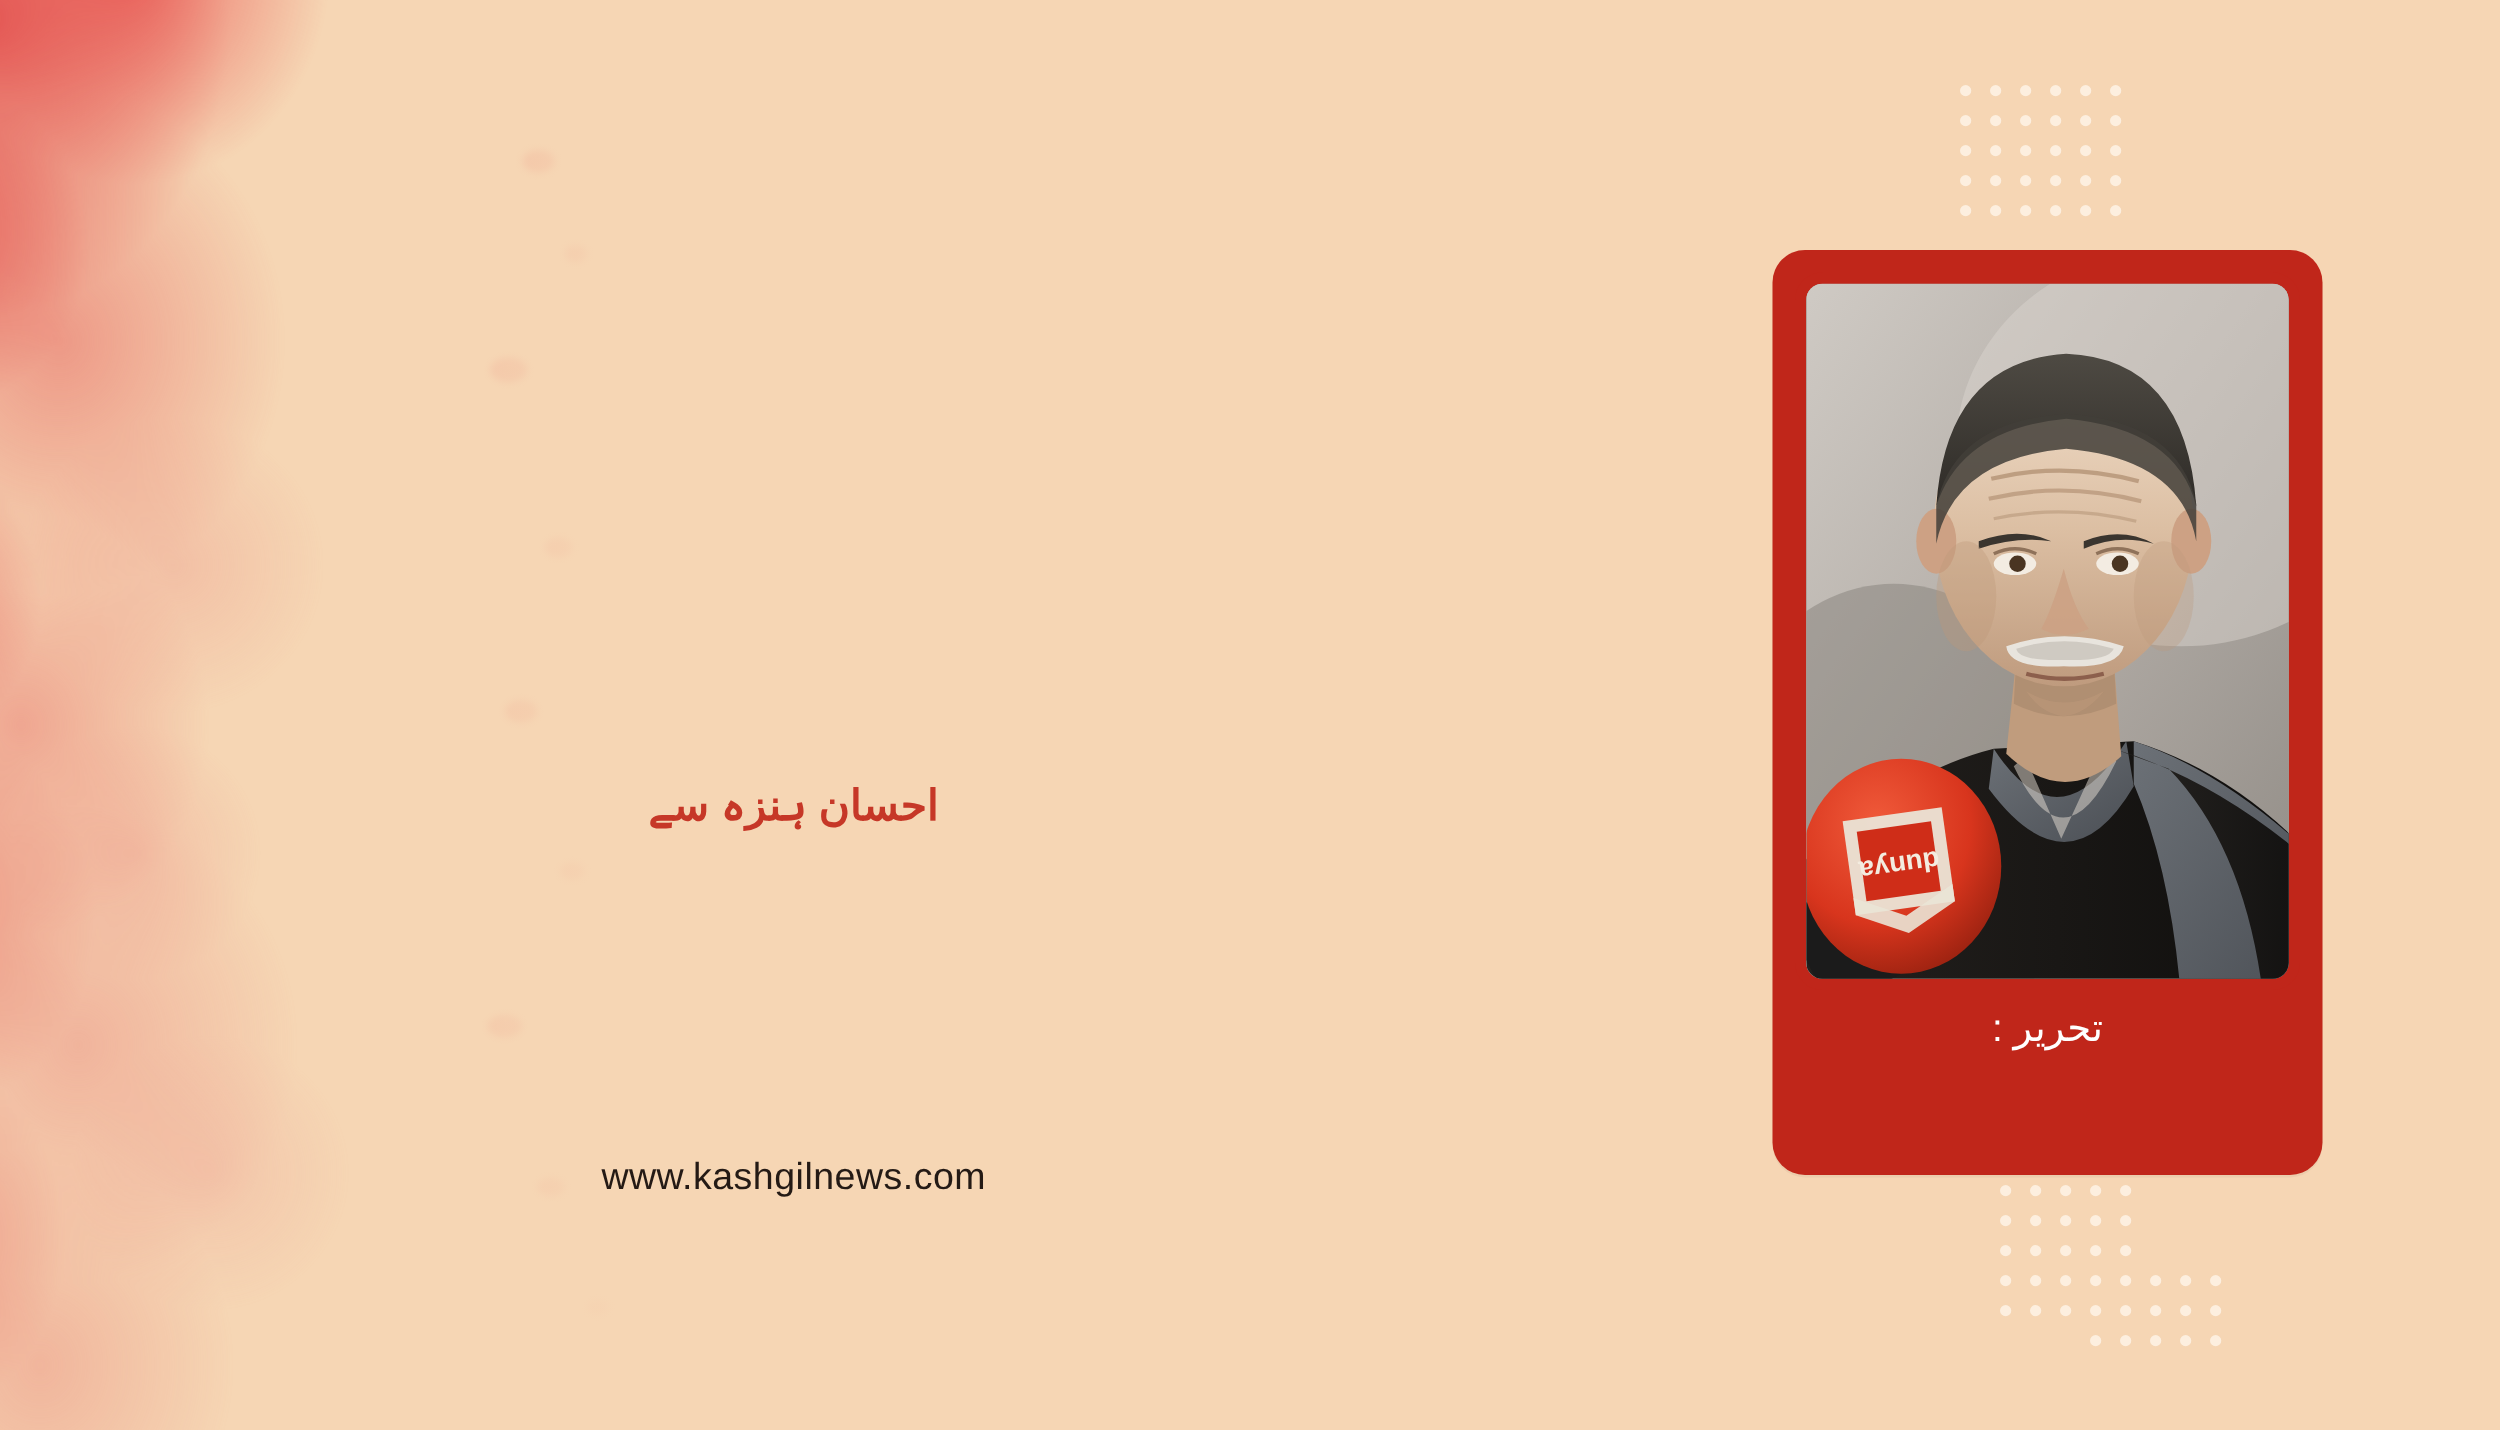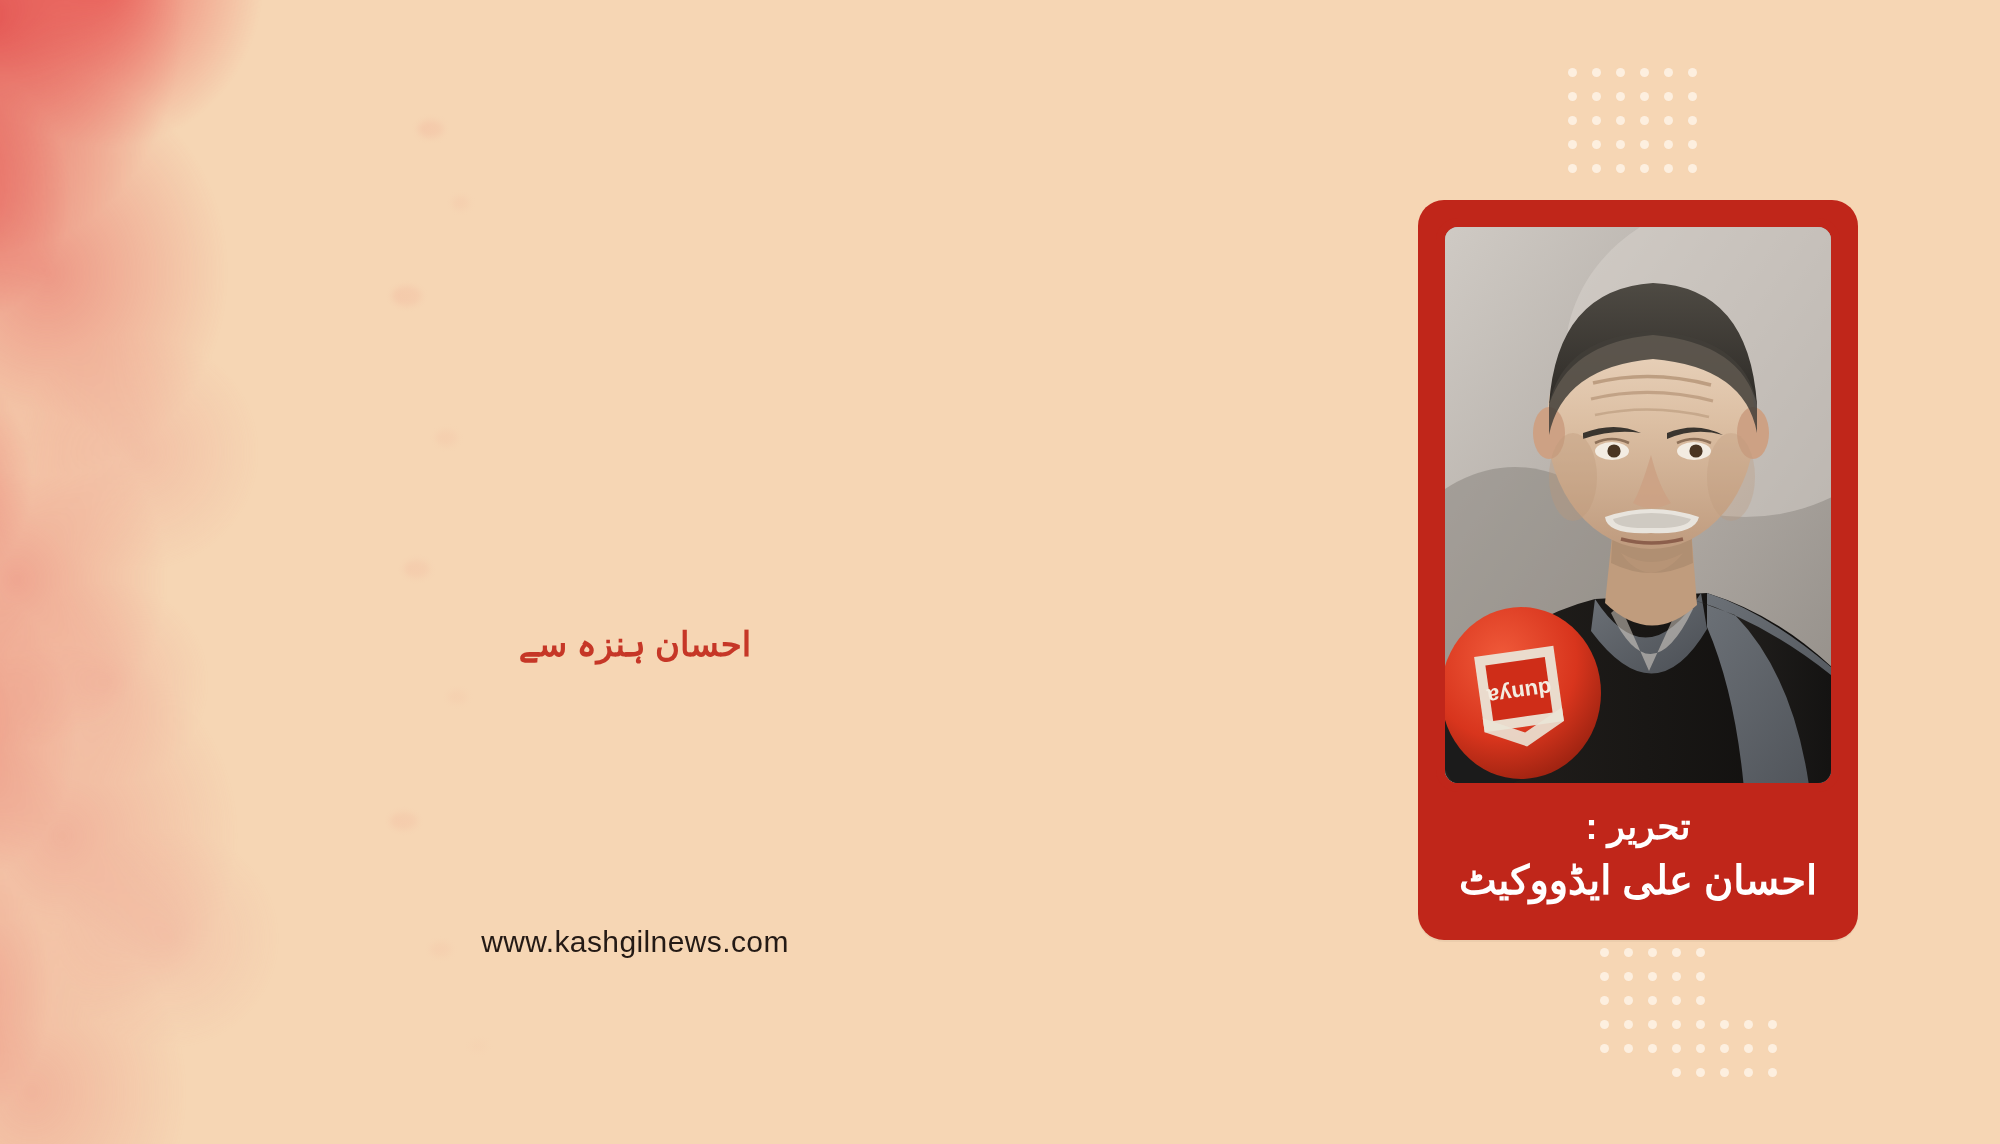--- a/index.html
+++ b/index.html
@@ -129,21 +129,21 @@
     border:9px solid #c0261a;
     border-radius:22px;
     background:#b7b2ad;
     overflow:hidden;
   }
   .photo{ position:absolute; inset:0; overflow:hidden; background:#9d9a96; }
   .byline{
     position:absolute; left:0; right:0; top:604px;
     text-align:center; direction:rtl; color:#ffffff;
   }
-  .byline .label{ font-size:36px; font-weight:bold; line-height:1.25; }
+  .byline .label{ font-size:31px; font-weight:normal; line-height:1.25; }
   .byline .name{ font-size:40px; font-weight:bold; line-height:1.35; margin-top:4px; }
 </style>
 </head>
 <body>
 
 <div id="poster">
 
   <div class="wash">
     <div class="wash-layer"></div>
     <div class="wash-speck" style="left:418px;top:120px;width:26px;height:18px;opacity:.5;"></div>
@@ -334,17 +334,16 @@
               <rect x="44" y="434" width="60" height="56" fill="#cf2d18"></rect>
               <text x="74" y="470" font-family="Liberation Sans, sans-serif" font-size="22" font-weight="bold" fill="#f3ece0" text-anchor="middle" transform="rotate(180 74 464)">dunya</text>
               <path d="M34 500 L74 520 L114 500 L114 486 L74 506 L34 486 Z" fill="#eae4d6" opacity=".9"></path>
             </g>
           </g>
         </svg>
       </div>
     </div>
     <div class="byline">
       <div class="label">تحریر :</div>
-      <div class="name">احسان علی ایڈووکیٹ</div>
     </div>
   </div>
 
 </div>
 
 </body></html>

